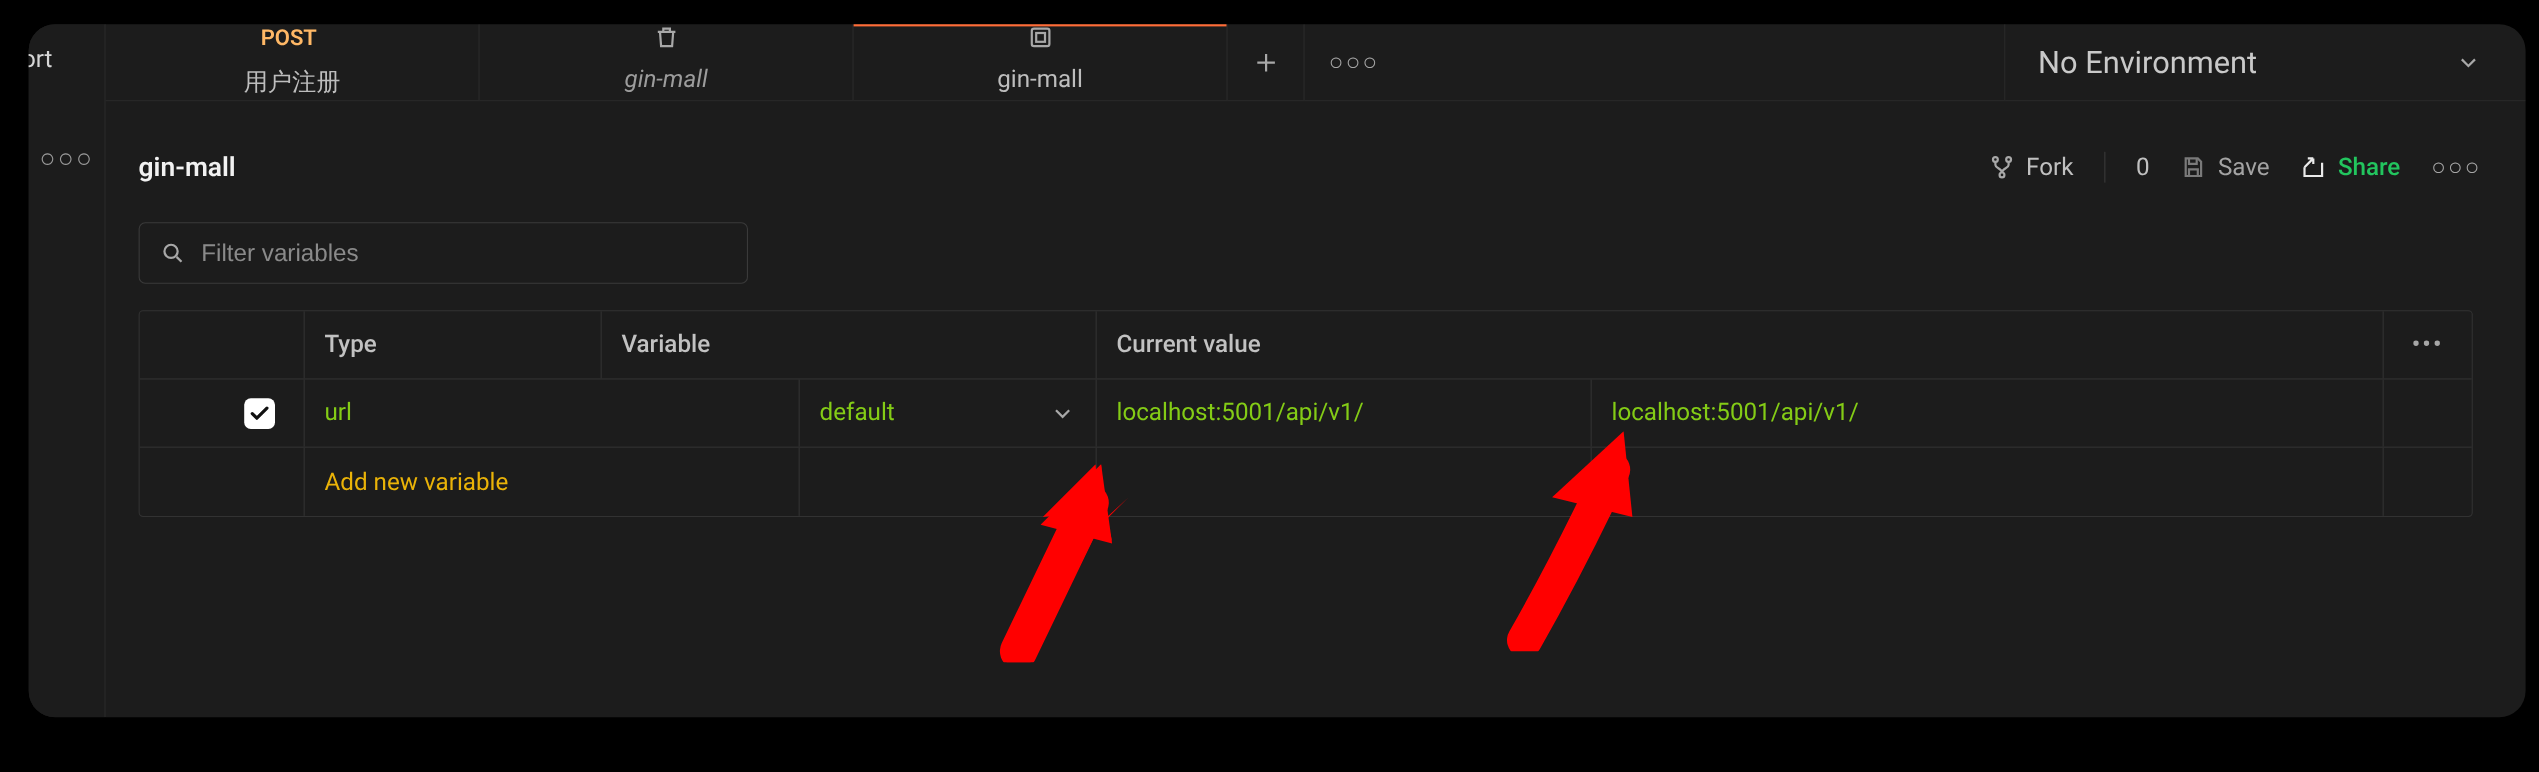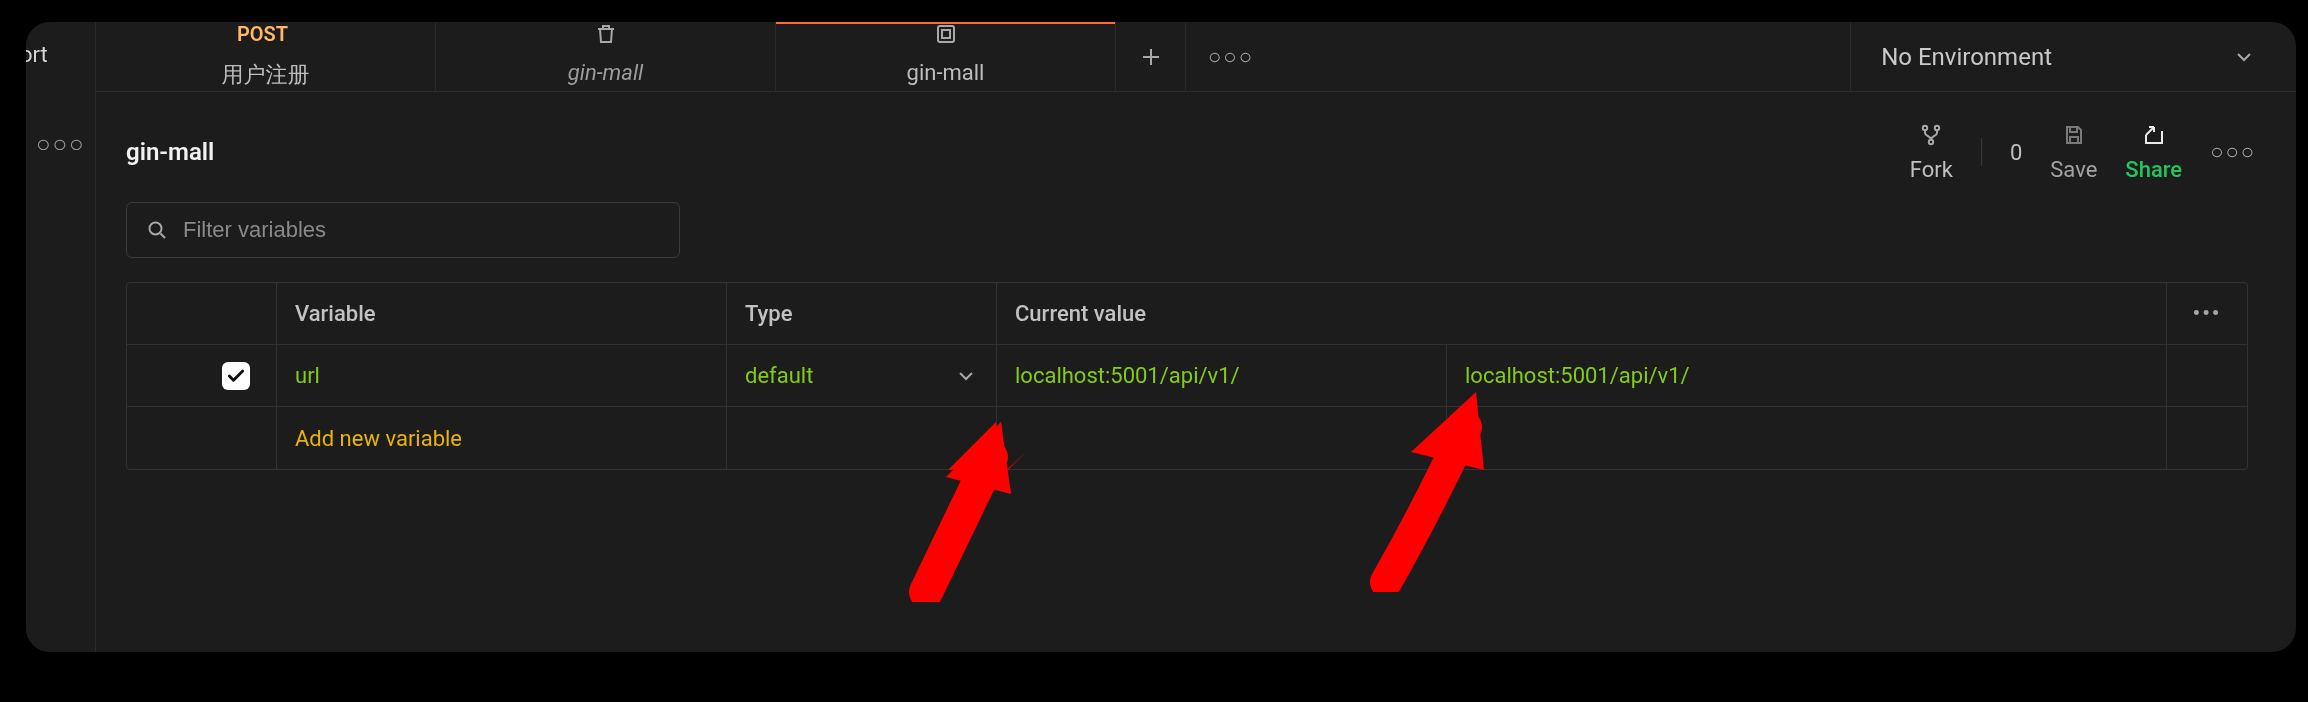--- a/index.html
+++ b/index.html
@@ -91,39 +91,38 @@
     font-size:22px;
     letter-spacing:2px;
     cursor:pointer;
   }
   .env-selector {
     margin-left: auto;
     display:flex; align-items:center;
     padding: 0 40px 0 30px;
     gap: 180px;
     color:#c9c9c9;
-    font-size: 24px;
+    font-size: 28px;
     border-left: 1px solid #2a2a2a;
     cursor:pointer;
   }
 
   
   .page-header {
     position: absolute;
     left: 100px; right: 40px; top: 100px;
     height: 60px;
     display:flex; align-items:center;
   }
   .page-title { font-size: 24px; font-weight: 600; color: #f1f1f1; }
   .header-actions { margin-left:auto; display:flex; align-items:center; gap: 28px; }
   .action {
     display:flex; align-items:center; gap:10px;
     color:#c0c0c0; font-size:22px;
     cursor:pointer;
-    flex-direction:column;
   }
   .action.muted { color:#a3a3a3; }
   .divider { width:1px; height:28px; background:#3a3a3a; }
 
   
   .filter-wrap {
     position:absolute;
     left: 100px; top: 180px;
     width: 554px; height: 56px;
     border: 1px solid #3a3a3a;
@@ -274,22 +273,22 @@
         <circle cx="10.5" cy="10.5" r="6"></circle>
         <path d="M20 20l-4.5-4.5"></path>
       </svg>
     <input class="filter-input" placeholder="Filter variables" style="">
   </div>
 
   <div class="var-table">
 
     <div class="var-row header-row">
       <div class="cell col-check"></div>
+      <div class="cell col-type">Type</div>
       <div class="cell col-var">Variable</div>
-      <div class="cell col-type">Type</div>
       <div class="cell col-curr">Current value</div>
       <div class="cell col-menu">
           <span class="more-dots">•••</span>
         </div>
     </div>
 
     <div class="var-row">
       <div class="cell col-check">
         <div class="checkbox">
           <svg viewBox="0 0 24 24">

